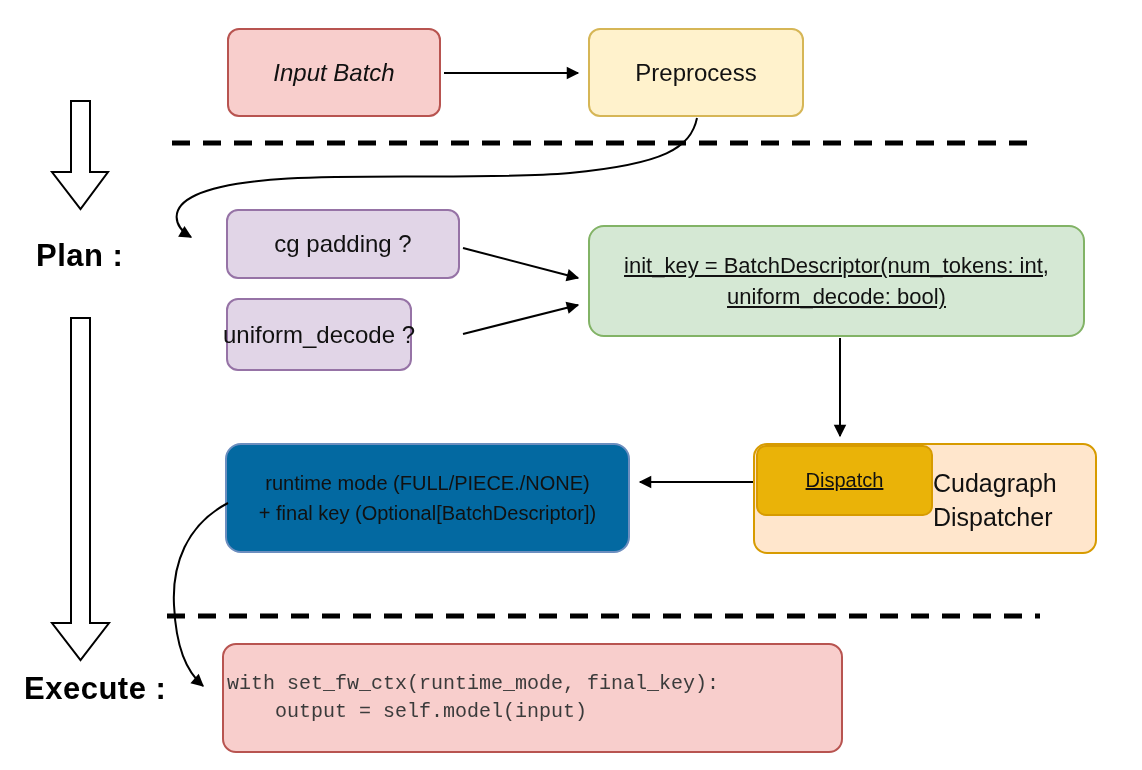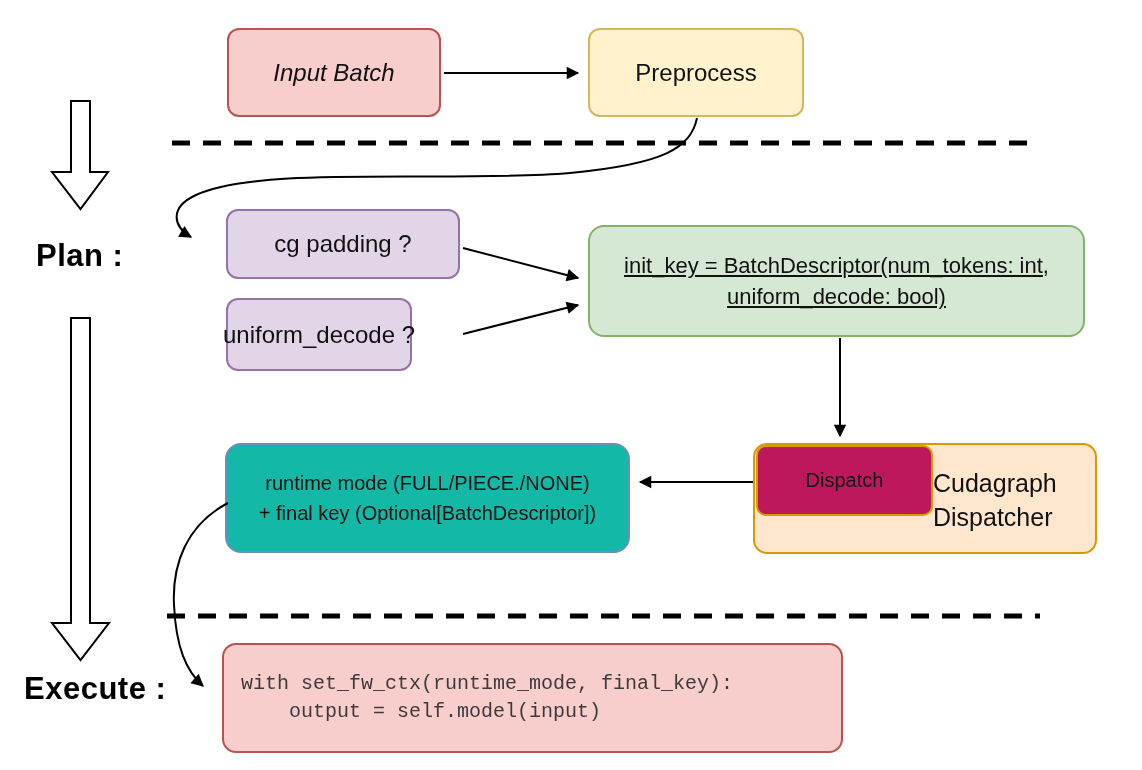--- a/index.html
+++ b/index.html
@@ -18,42 +18,42 @@
   .node{
     position:absolute;z-index:2;border:2px solid #000;border-radius:12px;
     display:flex;flex-direction:column;align-items:center;justify-content:center;
     text-align:center;box-sizing:border-box;
   }
   .node span{display:block;white-space:pre;}
   .red{background:#f8cecc;border-color:#b85450;}
   .yellow{background:#fff2cc;border-color:#d6b656;}
   .purple{background:#e1d5e7;border-color:#9673a6;}
   .green{background:#d5e8d4;border-color:#82b366;}
-  .blue{background:#14b8a6;border-color:#6c8ebf;}
+  .blue{background:#0369a1;border-color:#6c8ebf;}
   .orange-outer{background:#ffe6cc;border-color:#d79b00;}
-  .orange-inner{background:#be185d;border-color:#d79b00;}
+  .orange-inner{background:#eab308;border-color:#d79b00;text-decoration:underline;}
 
   #node-input-batch{left:227px;top:28px;width:214px;height:89px;font-size:24px;font-style:italic;}
   #node-preprocess{left:588px;top:28px;width:216px;height:89px;font-size:24px;}
   #node-cg-padding{left:226px;top:209px;width:234px;height:70px;font-size:24px;}
   #node-uniform-decode{left:226px;top:298px;width:186px;height:73px;font-size:24px;}
   #node-init-key{left:588px;top:225px;width:497px;height:112px;font-size:22px;line-height:31px;border-radius:16px;text-decoration:underline;}
   #node-runtime-mode{left:225px;top:443px;width:405px;height:110px;font-size:20px;line-height:30px;border-radius:16px;}
   #node-cudagraph{left:753px;top:443px;width:344px;height:111px;border-radius:14px;}
   #node-dispatch{left:756px;top:445px;width:177px;height:71px;font-size:20px;border-radius:10px;}
   #label-cudagraph{
     position:absolute;z-index:2;left:933px;top:466px;width:164px;
     font-size:25px;line-height:34px;text-align:left;color:#111;
   }
   #label-cudagraph span{display:block;}
   #node-execute-code{
     left:222px;top:643px;width:621px;height:110px;border-radius:14px;
     align-items:flex-start;justify-content:center;
     font-family:"Liberation Mono","DejaVu Sans Mono",monospace;
-    font-size:20px;line-height:28px;color:#3b3b3b;text-align:left;padding-left:17px;
+    font-size:20px;line-height:28px;color:#3b3b3b;text-align:left;padding-left:3px;
   }
 </style>
 </head>
 <body>
 
 <div class="stage">
 
   <svg class="overlay" viewBox="0 0 1142 770" xmlns="http://www.w3.org/2000/svg">
     <defs>
       <marker id="ah" viewBox="0 0 12 12" refX="10" refY="6" markerWidth="7.5" markerHeight="7.5" orient="auto">

